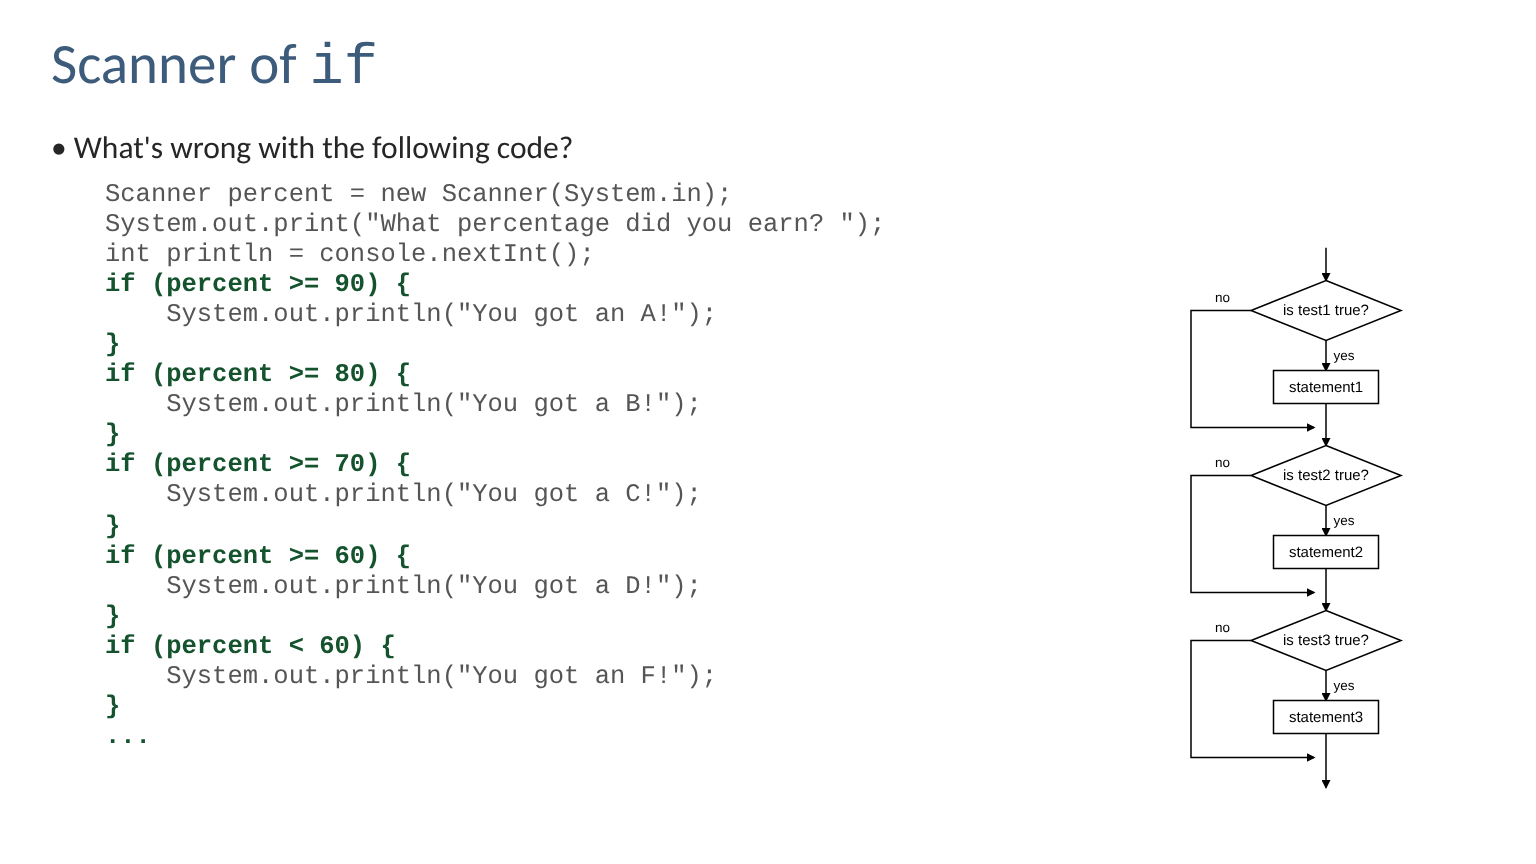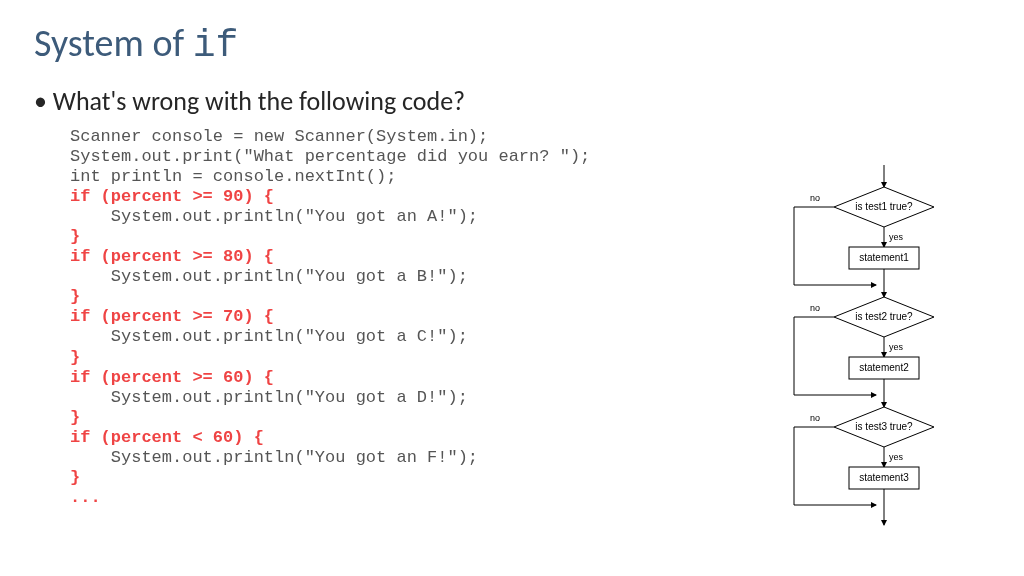--- a/index.html
+++ b/index.html
@@ -21,35 +21,35 @@
   .title {
     font-size: 38px;
     color: #3d5b7a;
     font-weight: 400;
     margin: 0 0 18px 0;
   }
   .title .mono {
     font-family: Liberation Mono, monospace;
   }
   .bullet {
-    font-size: 26px;
+    font-size: 21px;
     margin: 0 0 10px 0;
   }
   .bullet::before {
     content: "• ";
   }
   pre.code {
     font-family: Consolas, "Courier New", monospace;
     font-size: 17px;
     line-height: 1.18;
     color: #555;
     margin: 0 0 0 36px;
     white-space: pre;
   }
-  pre.code .b { font-weight: bold; color: #ef4444; }
+  pre.code .b { font-weight: bold; color: #14532d; }
 
   
   .flow {
     position: absolute;
     right: 40px;
     top: 165px;
     width: 260px;
     height: 380px;
     font-family: sans-serif;
   }
@@ -58,26 +58,26 @@
   .flow .lab { font-size: 9px; }
   .flow line, .flow polyline, .flow polygon, .flow rect { stroke:#000; stroke-width:1; }
   .flow rect { fill:#fff; }
   .flow polygon { fill:#fff; }
 </style>
 </head>
 <body>
 <div class="slide">
 
 <h1 class="title">
-  <span>System of </span><span class="mono">if</span>
+  <span>Scanner of </span><span class="mono">if</span>
 </h1>
 
 <p class="bullet">What's wrong with the following code?</p>
 
-<pre class="code"><span>Scanner console = new Scanner(System.in);</span>
+<pre class="code"><span>Scanner percent = new Scanner(System.in);</span>
 <span>System.out.print("What percentage did you earn? ");</span>
 <span>int println = console.nextInt();</span>
 <span class="b">if (percent &gt;= 90) {</span>
 <span>    System.out.println("You got an A!");</span>
 <span class="b">}</span>
 <span class="b">if (percent &gt;= 80) {</span>
 <span>    System.out.println("You got a B!");</span>
 <span class="b">}</span>
 <span class="b">if (percent &gt;= 70) {</span>
 <span>    System.out.println("You got a C!");</span>

